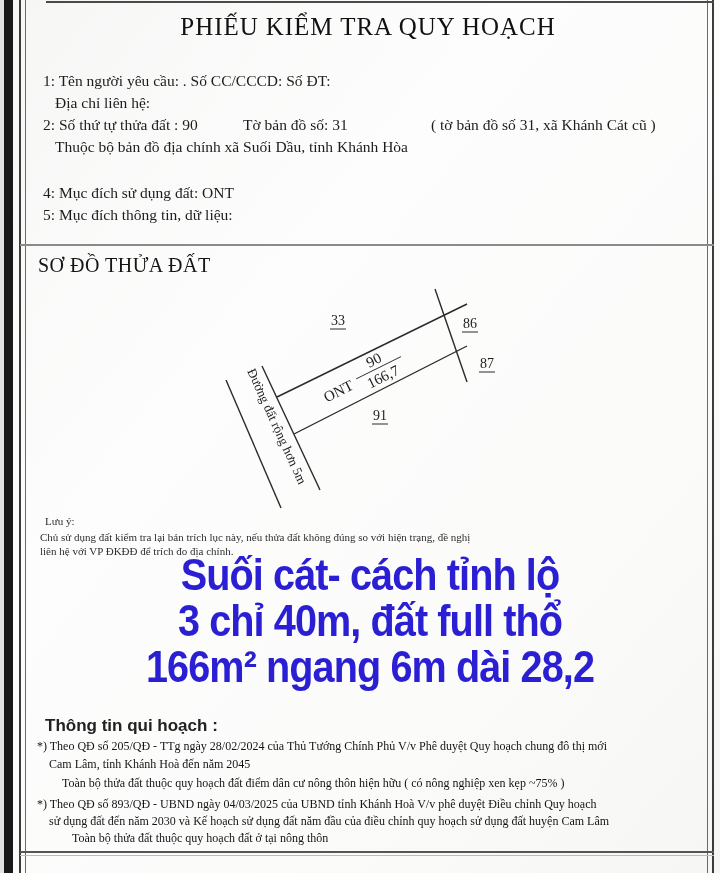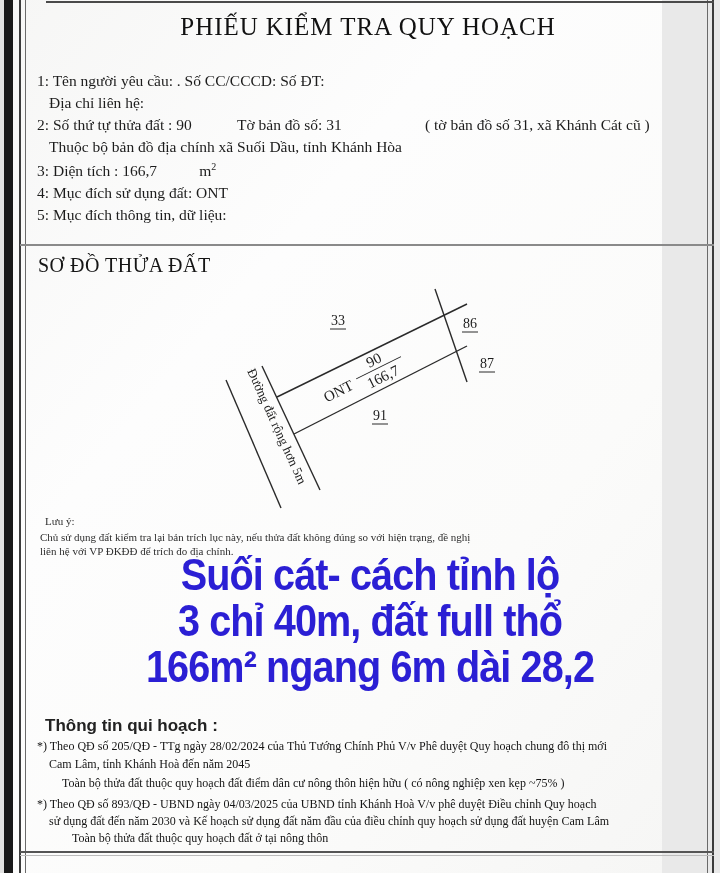--- a/index.html
+++ b/index.html
@@ -1,32 +1,32 @@
 <!DOCTYPE html>
 <html><head>
 <meta charset="utf-8">
 <style>
   html,body{margin:0;padding:0;}
   body{width:720px;height:873px;overflow:hidden;background:#e9e9e9;}
   .page{
-    position:relative;width:662px;height:873px;
+    position:relative;width:720px;height:873px;
     background:linear-gradient(130deg,#f6f6f5 0%,#fdfdfd 35%,#fbfbfa 70%,#f6f6f5 100%);
     font-family:"Liberation Serif",serif;color:#1c1c1c;
   }
   .abs{position:absolute;white-space:nowrap;}
   
   .scan-strip{position:absolute;top:0;left:0;width:4px;height:873px;background:#e2e2e1;}
   .scan-band{position:absolute;top:0;left:4px;width:9px;height:873px;background:#191919;}
   .vline{position:absolute;top:0;height:873px;background:#4a4a4a;}
   .hline{position:absolute;background:#8a8a8a;}
   .title{
     position:absolute;top:12px;left:28px;width:680px;text-align:center;
     font-size:26px;letter-spacing:1px;color:#111;transform:scaleX(0.96);
   }
-  .fld{font-size:15.5px;}
+  .fld{font-size:15.5px;margin-left:6px;}
   .sec-head{font-size:20px;letter-spacing:0.5px;color:#151515;}
   .note{font-size:11px;color:#2e2e2e;}
   .ad{
     position:absolute;top:552px;left:20px;width:700px;text-align:center;
     font-family:"Liberation Sans",sans-serif;font-weight:bold;
     font-size:44px;line-height:46px;letter-spacing:-1px;
     transform:scaleX(0.9);
   }
   .plan{font-size:12px;color:#141414;}
   .plan-head{font-family:"Liberation Sans",sans-serif;font-weight:bold;font-size:17px;color:#222;}
@@ -50,21 +50,20 @@
   <div class="hline" style="left:20px;top:855px;width:694px;height:1px;background:#bcbcbc;"></div>
 
   <div class="title">PHIẾU KIỂM TRA QUY HOẠCH</div>
 
   <div class="abs fld" style="left:37px;top:72px;">1: Tên người yêu cầu: . Số CC/CCCD:  Số ĐT:</div>
   <div class="abs fld" style="left:49px;top:94px;">Địa chỉ liên hệ:</div>
   <div class="abs fld" style="left:37px;top:116px;">2: Số thứ tự thửa đất : 90</div>
   <div class="abs fld" style="left:237px;top:116px;">Tờ bản đồ số: 31</div>
   <div class="abs fld" style="left:425px;top:116px;">( tờ bản đồ số 31, xã Khánh Cát cũ )</div>
   <div class="abs fld" style="left:49px;top:138px;">Thuộc bộ bản đồ địa chính xã Suối Dầu,  tỉnh Khánh Hòa</div>
-  <div class="abs fld" style="left:37px;top:161px;"><span>3: Diện tích : 166,7</span><span style="display:inline-block;width:42px;"></span><span>m</span><sup class="m2">2</sup></div>
   <div class="abs fld" style="left:37px;top:184px;">4: Mục đích sử dụng đất:  ONT</div>
   <div class="abs fld" style="left:37px;top:206px;">5: Mục đích thông tin, dữ liệu:</div>
 
   <div class="abs sec-head" style="left:38px;top:254px;">SƠ ĐỒ THỬA ĐẤT</div>
 
   <svg class="abs" style="left:0;top:270px;" width="720" height="246" viewBox="0 0 720 246">
 
     <line x1="435" y1="19" x2="467" y2="112" stroke="#2a2a2a" stroke-width="1.4"></line>
 
     <line x1="277" y1="127" x2="467" y2="34" stroke="#2a2a2a" stroke-width="1.4"></line>

